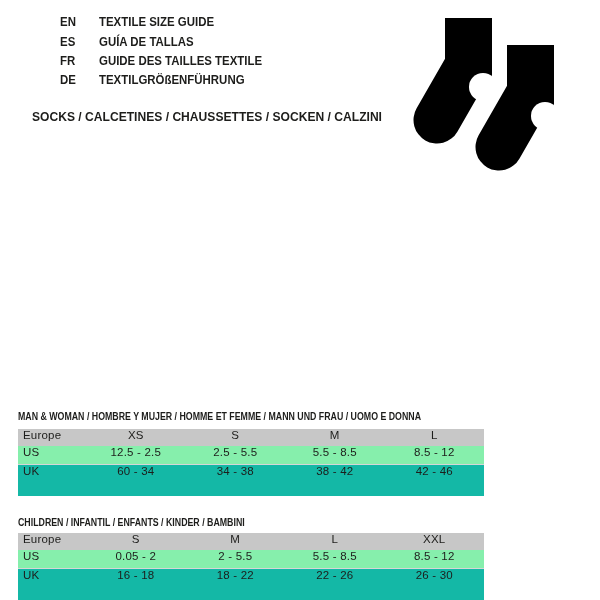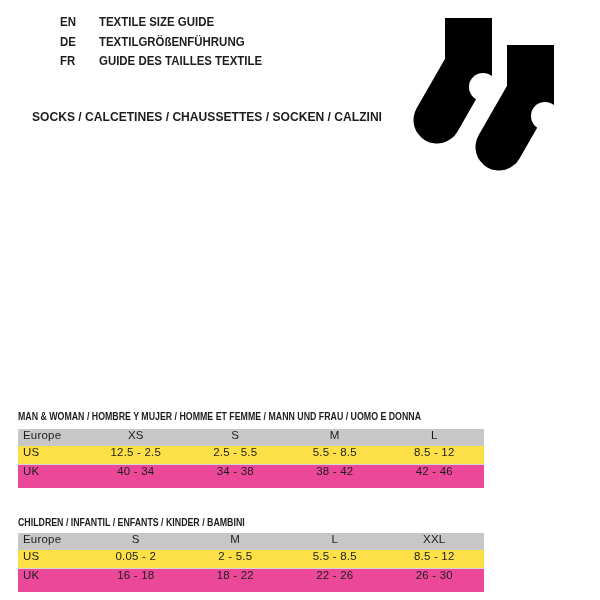--- a/index.html
+++ b/index.html
@@ -26,42 +26,46 @@
   .tbl-title { position:absolute; left:18px; font-weight:bold; font-size:11px; white-space:nowrap; }
   .cond80 { display:inline-block; transform:scaleX(0.80); transform-origin:0 50%; white-space:nowrap; }
   #t1-title { top:410px; }
   #t2-title { top:516px; }
 
   .tbl { position:absolute; left:18px; width:466px; font-size:11.5px; letter-spacing:0.2px; }
   #t1 { top:429px; }
   #t2 { top:533px; }
   .tr { display:flex; align-items:flex-start; box-sizing:border-box; }
   .tr.head { background:#c7c7c7; height:17px; }
-  .tr.us   { background:#fde047; height:17.5px; }
-  .tr.uk   { background:#ec4899; height:24px; border-top:1px solid #d6d6d6; }
+  .tr.us   { background:#86efac; height:17.5px; }
+  .tr.uk   { background:#14b8a6; height:32px; border-top:1px solid #d6d6d6; }
   .td { flex:0 0 99.5px; text-align:center; white-space:nowrap; }
   .td.c0 { flex:0 0 68px; text-align:left; padding-left:5px; box-sizing:border-box; }
 </style>
 </head>
 <body>
 
 <div class="page">
 
   <div class="lang-block">
     <div class="lang-row">
       <span class="lang-code"><span class="cond">EN</span></span>
       <span class="cond">TEXTILE SIZE GUIDE</span>
     </div>
     <div class="lang-row">
-      <span class="lang-code"><span class="cond">DE</span></span>
-      <span class="cond">TEXTILGRÖßENFÜHRUNG</span>
+      <span class="lang-code"><span class="cond">ES</span></span>
+      <span class="cond">GUÍA DE TALLAS</span>
     </div>
     <div class="lang-row">
       <span class="lang-code"><span class="cond">FR</span></span>
       <span class="cond">GUIDE DES TAILLES TEXTILE</span>
+    </div>
+    <div class="lang-row">
+      <span class="lang-code"><span class="cond">DE</span></span>
+      <span class="cond">TEXTILGRÖßENFÜHRUNG</span>
     </div>
   </div>
 
   <div class="category">
     <span class="cond93">SOCKS / CALCETINES / CHAUSSETTES / SOCKEN / CALZINI</span>
   </div>
 
   <svg class="socks-svg" width="160" height="175" viewBox="405 10 160 175" xmlns="http://www.w3.org/2000/svg" aria-hidden="true">
 
     <rect x="445" y="18" width="47" height="70" fill="#000000"></rect>
@@ -89,21 +93,21 @@
     </div>
     <div class="tr us">
       <div class="td c0">US</div>
       <div class="td">12.5 - 2.5</div>
       <div class="td">2.5 - 5.5</div>
       <div class="td">5.5 - 8.5</div>
       <div class="td">8.5 - 12</div>
     </div>
     <div class="tr uk">
       <div class="td c0">UK</div>
-      <div class="td">40 - 34</div>
+      <div class="td">60 - 34</div>
       <div class="td">34 - 38</div>
       <div class="td">38 - 42</div>
       <div class="td">42 - 46</div>
     </div>
   </div>
 
   <div class="tbl-title" id="t2-title">
     <span class="cond80">CHILDREN / INFANTIL / ENFANTS / KINDER / BAMBINI</span>
   </div>
   <div class="tbl" id="t2">

